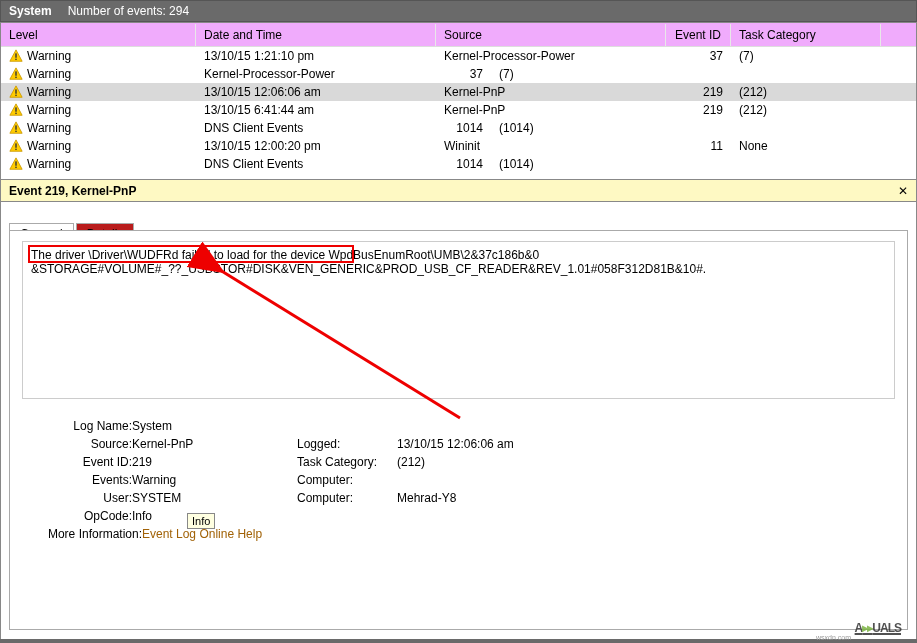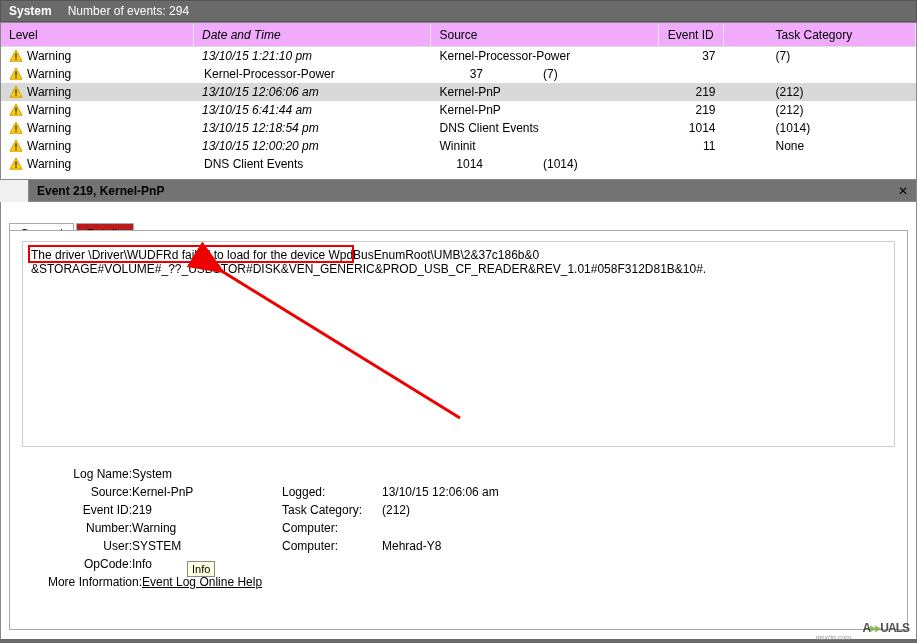--- a/index.html
+++ b/index.html
@@ -10,56 +10,56 @@
     .top-bar .title { font-weight: bold; }
 
     .grid-container { background: #fff; border: 1px solid #888; height: 158px; overflow: hidden; position: relative; }
     .grid-header { display: flex; background: #f0abfc; border-bottom: 1px solid #ddd; height: 24px; align-items: center; }
     .grid-header .col { padding: 4px 8px; border-right: 1px solid #e8e8e8; white-space: nowrap; overflow: hidden; }
     .grid-body { overflow-y: scroll; height: 134px; }
     .grid-row { display: flex; height: 18px; align-items: center; }
     .grid-row.selected { background: #d9d9d9; }
     .grid-row .cell { padding: 1px 8px; white-space: nowrap; overflow: hidden; display: flex; align-items: center; gap: 4px; }
     .c-level { width: 195px; }
-    .c-date  { width: 240px; font-style: italic; }
+    .c-date  { width: 240px; }
     .c-src   { width: 230px; }
     .c-evid  { width: 65px; text-align: center; justify-content: flex-end;}
-    .c-task  { width: 150px; margin-left: 44px; }
+    .c-task  { width: 150px; }
 
     .warn-icon { width: 14px; height: 14px; display:inline-block; }
     .warn-icon svg { width:14px;height:14px;display:block;}
 
-    .section-title { background:#737373; border:1px solid #888; border-top:none; height:22px; display:flex; align-items:center; padding:0 8px; font-weight:bold; justify-content:space-between;margin-left:28px;}
+    .section-title { background:#fef9c3; border:1px solid #888; border-top:none; height:22px; display:flex; align-items:center; padding:0 8px; font-weight:bold; justify-content:space-between;}
     .section-title .closebtn { font-weight:normal; cursor:default;}
 
     .tabs-area { background:#fff; border:1px solid #888; border-top:none; padding:6px 8px 10px 8px; height: 438px; position:relative;}
     .tabstrip { display:flex; position:relative; top:15px;}
     .tab { border:1px solid #aaa; border-bottom:none; padding:3px 10px; background:#fff; margin-right:2px; font-size:12px;}
     .tab.inactive { background:#b91c1c; border-bottom:1px solid #aaa;}
     .tabpanel { border:1px solid #aaa; background:#fff; padding:10px 12px 12px 12px; height: 400px; position:relative;}
 
-    .msgbox { border:1px solid #ccc; background:#fff; height:206px; padding:6px 8px; font-size:12px; overflow:hidden; position:relative;}
+    .msgbox { border:1px solid #ccc; background:#fff; height:158px; padding:6px 8px; font-size:12px; overflow:hidden; position:relative;}
     .highlight-box { border:2px solid #e00; position:absolute;}
     .hl1 { left:5px; top:3px; width:326px; height:18px;}
 
     .proprow { display:flex; padding:2px 0;}
     .pl1 { width:110px;text-align:right;}
     .pv1 { width:150px;}
-    .pl2 { width:100px;}
+    .pl2 { width:100px;margin-left:15px;}
     .pv2 { }
-    .linklike { color:#000000; text-decoration:underline; cursor:pointer;}
+    .linklike { color:#a16207; cursor:pointer;}
     .tooltip { position:absolute; background:#ffffe1; border:1px solid #888; padding:1px 4px; font-size:11px; left:165px; bottom:14px;}
 
     .arrow-canvas { position:absolute; left:0; top:0; pointer-events:none;}
 
     
     .bottom-strip{position:absolute;left:0;bottom:0;width:100%;height:4px;background:#6a6a6a;}
 
     
-    .wm { position:absolute; right:8px; bottom:6px; font-size:20px; font-weight:bold; color:#333; opacity:.85; letter-spacing:-1px;}
+    .wm { position:absolute; right:16px; bottom:6px; font-size:20px; font-weight:bold; color:#333; opacity:.85; letter-spacing:-1px;text-decoration:underline;}
     .wm .green{ color:#7cb342;}
     .wm-sub { position:absolute; right:66px; bottom:2px; font-size:7px; color:#999;}
   </style>
 </head>
 <body>
 
 <div class="top-bar">
   <span class="title">System</span>
   <span>Number of events: 294</span>
 </div>
@@ -140,21 +140,20 @@
         <div class="cell c-level">
           <span class="warn-icon">
             <svg viewBox="0 0 16 16">
               <polygon points="8,1 15,14 1,14" fill="#ffcc00" stroke="#cc9900" stroke-width="1"></polygon>
               <rect x="7.2" y="5" width="1.6" height="5" fill="#333"></rect>
               <rect x="7.2" y="11" width="1.6" height="1.6" fill="#333"></rect>
             </svg>
           </span>
           <span>Warning</span>
         </div>
-        <div class="cell c-date">13/10/15 12:18:54 pm</div>
         <div class="cell c-src">DNS Client Events</div>
         <div class="cell c-evid">1014</div>
         <div class="cell c-task">(1014)</div>
       </div>
       <div class="grid-row">
         <div class="cell c-level">
           <span class="warn-icon">
             <svg viewBox="0 0 16 16">
               <polygon points="8,1 15,14 1,14" fill="#ffcc00" stroke="#cc9900" stroke-width="1"></polygon>
               <rect x="7.2" y="5" width="1.6" height="5" fill="#333"></rect>
@@ -215,21 +214,21 @@
       <div class="pl2">Logged:</div>
       <div class="pv2">13/10/15 12:06:06 am</div>
     </div>
     <div class="proprow">
       <div class="pl1">Event ID:</div>
       <div class="pv1">219</div>
       <div class="pl2">Task Category:</div>
       <div class="pv2">(212)</div>
     </div>
     <div class="proprow">
-      <div class="pl1">Number:</div>
+      <div class="pl1">Events:</div>
       <div class="pv1">Warning</div>
       <div class="pl2">Computer:</div>
       <div class="pv2"></div>
     </div>
     <div class="proprow">
       <div class="pl1">User:</div>
       <div class="pv1">SYSTEM</div>
       <div class="pl2">Computer:</div>
       <div class="pv2">Mehrad-Y8</div>
     </div>

